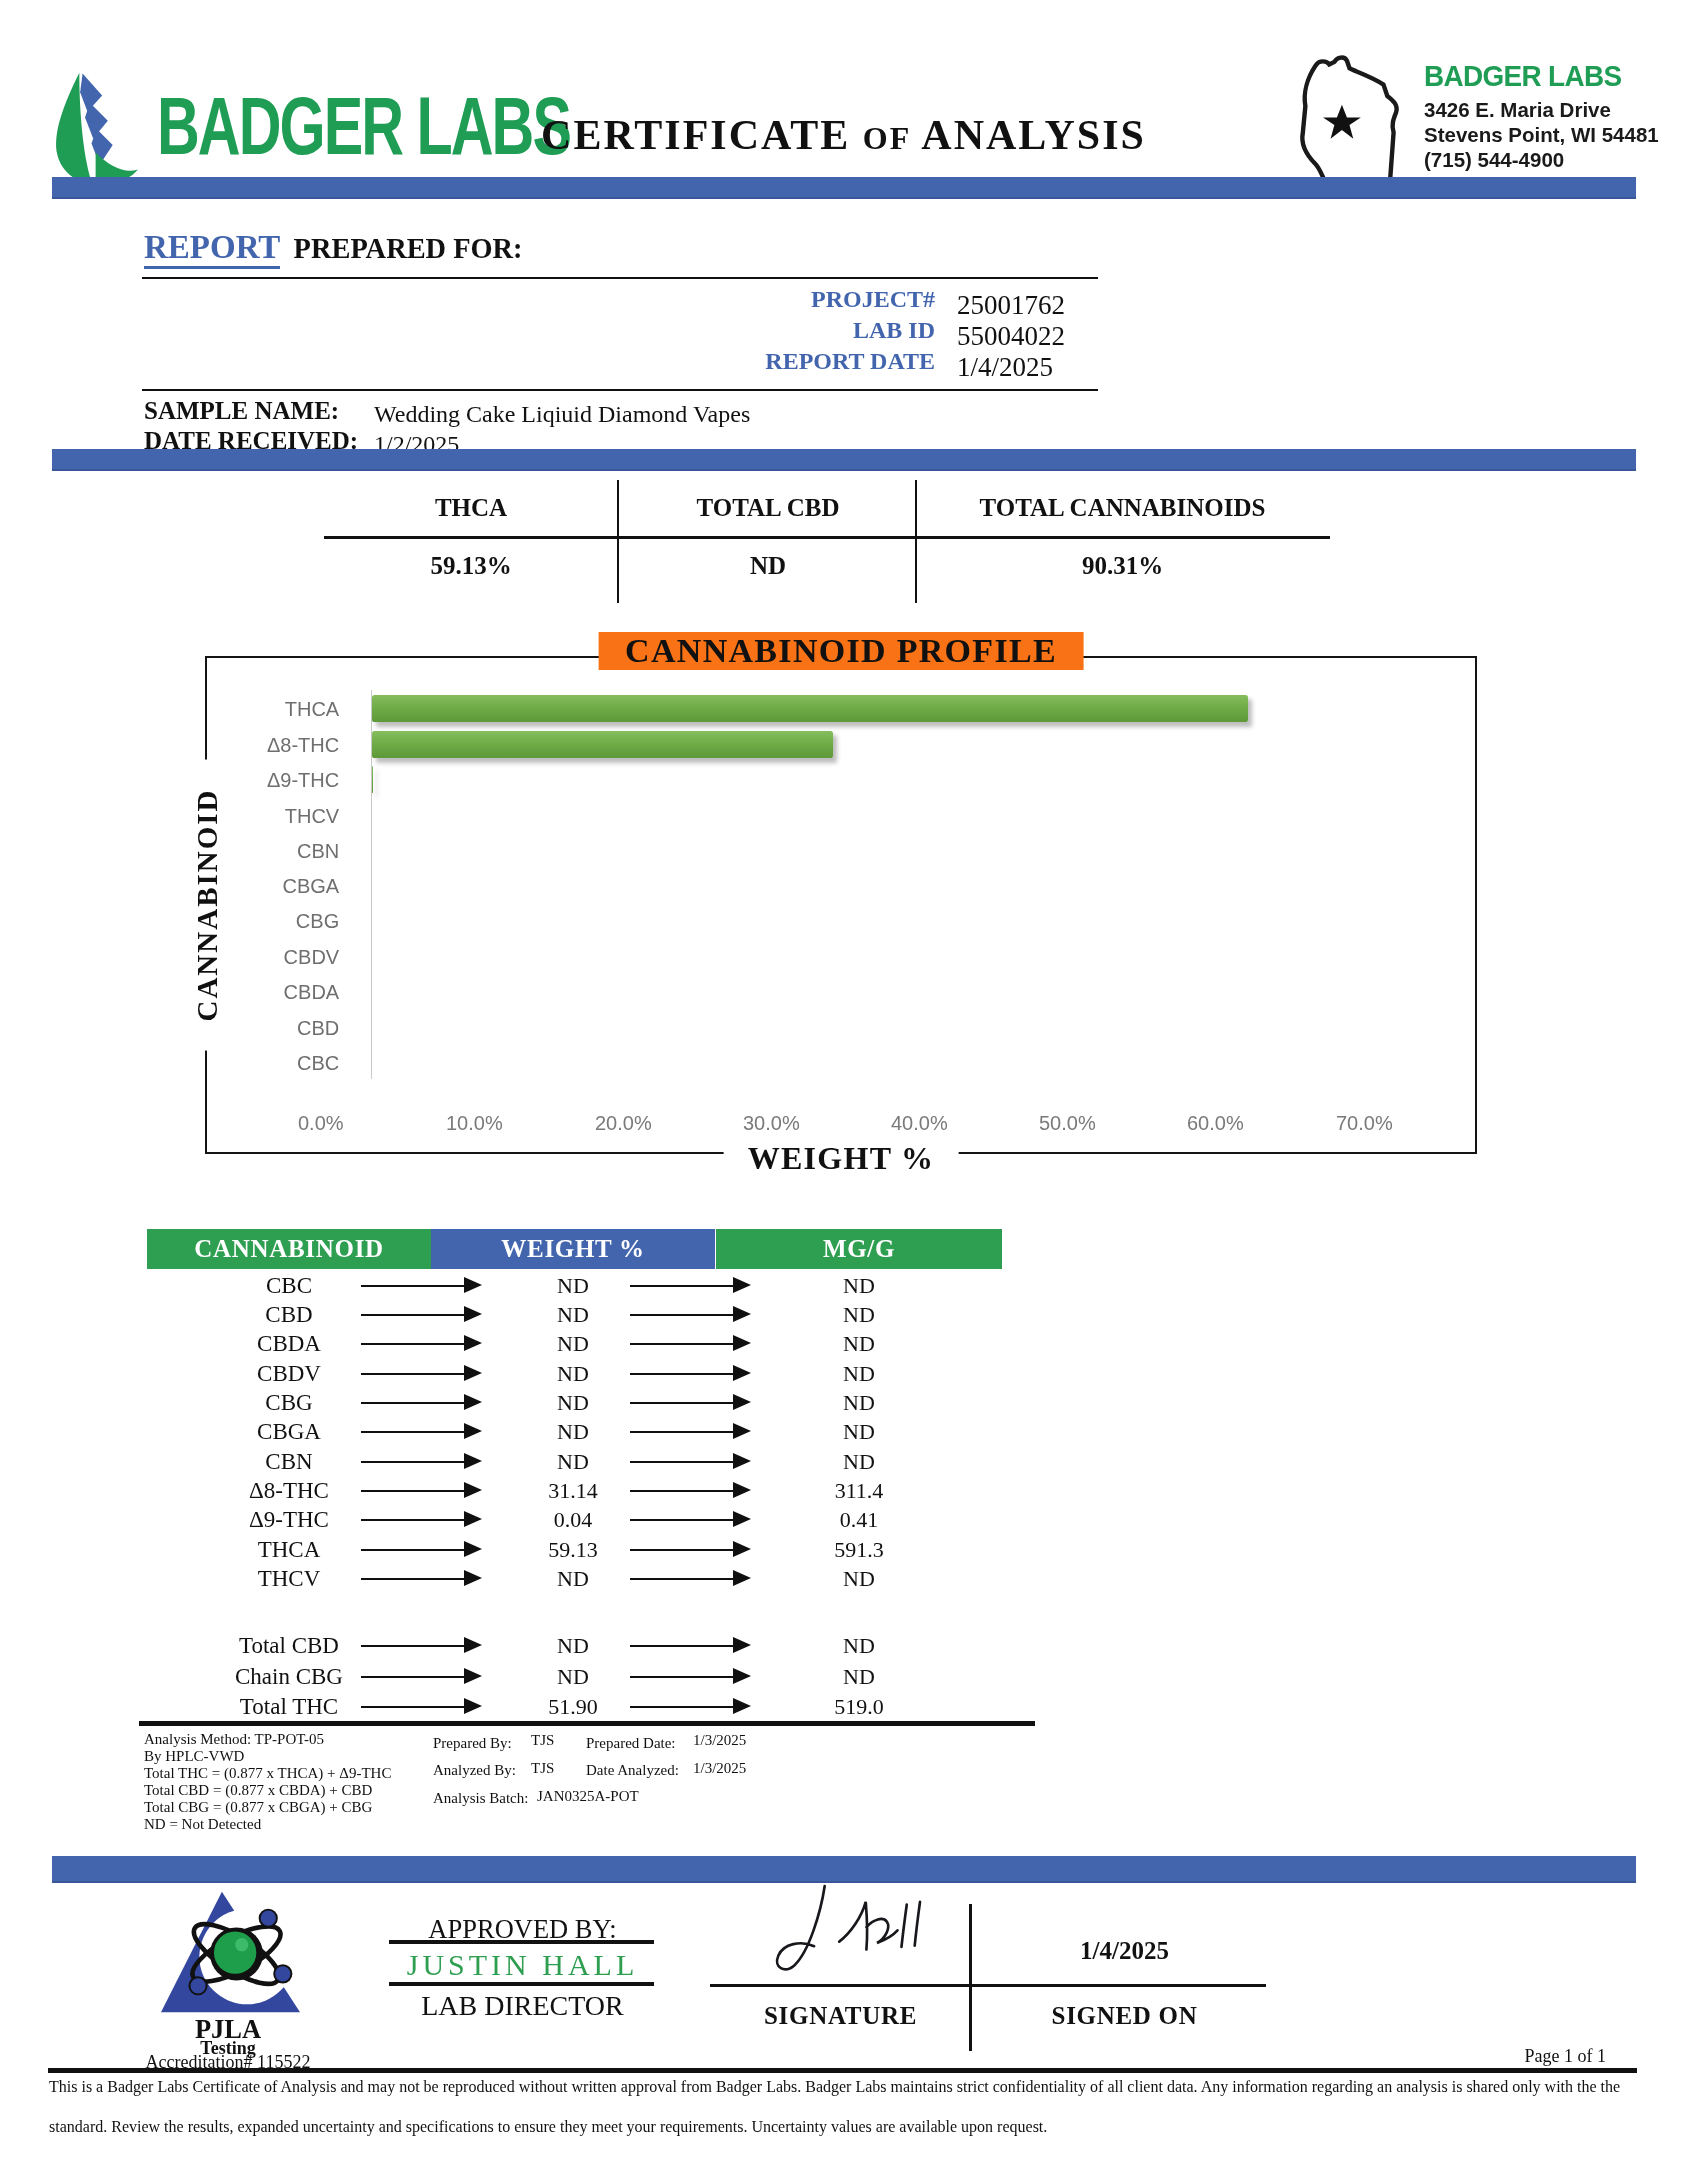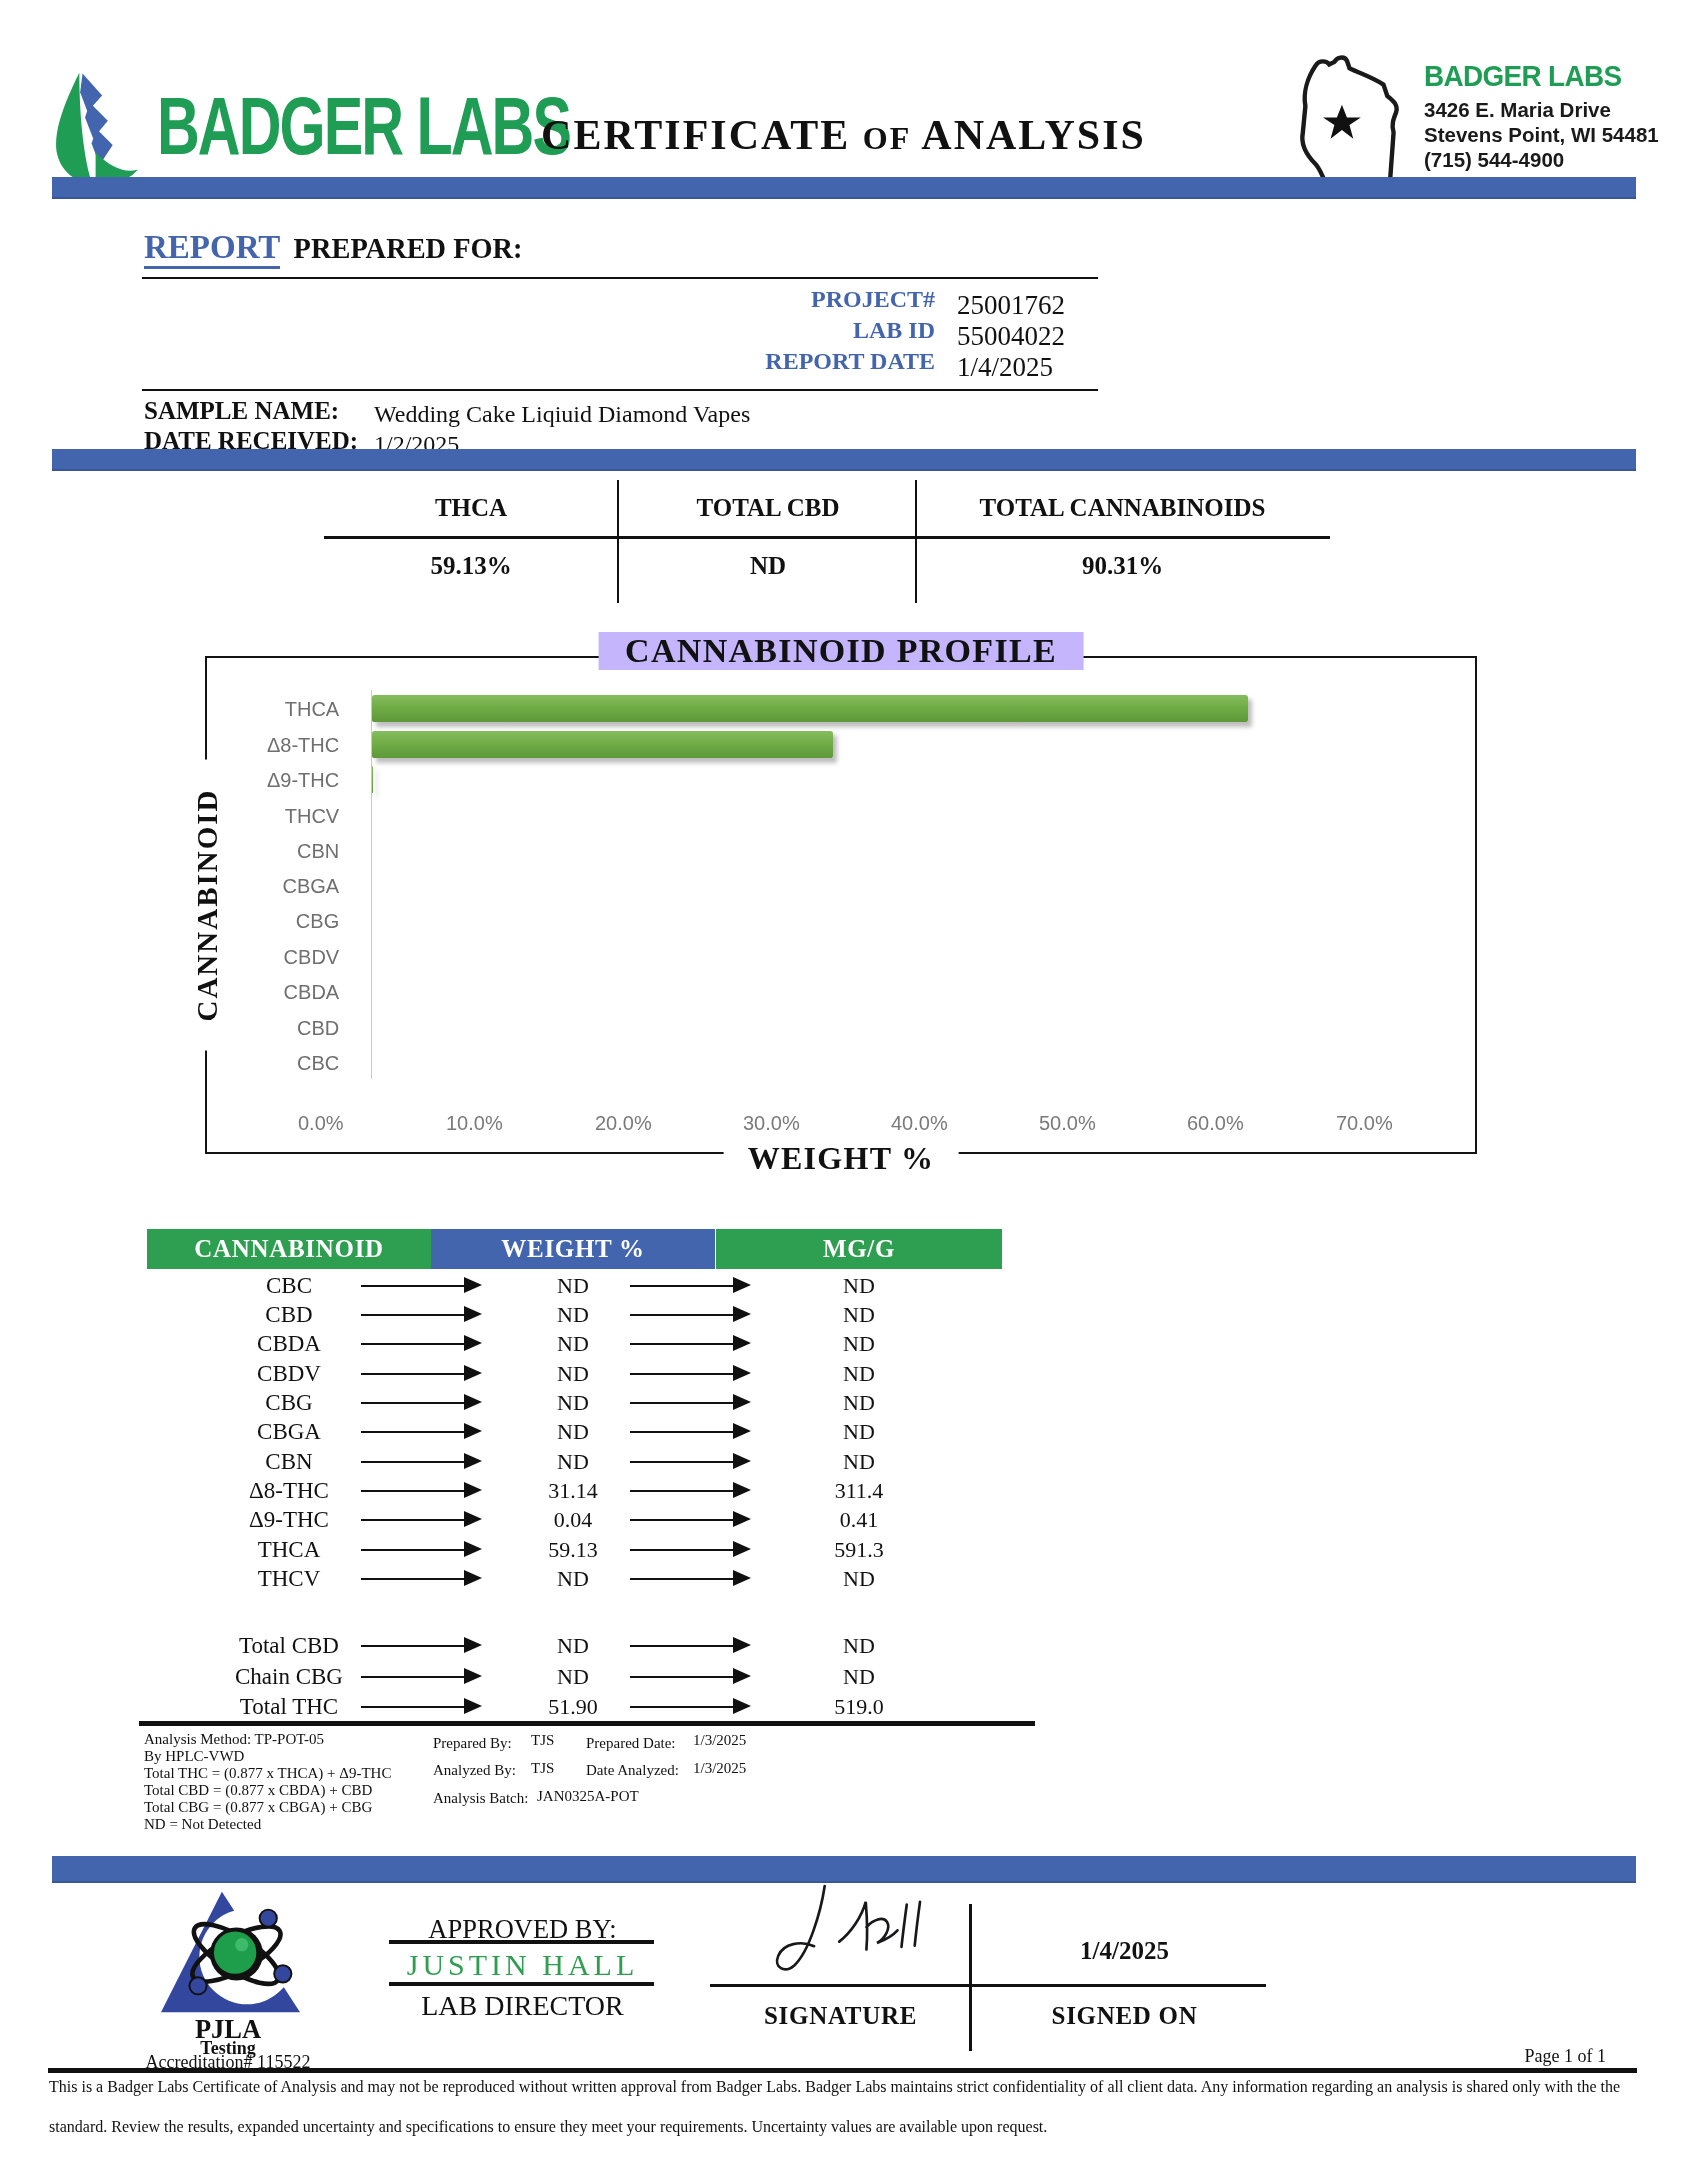--- a/index.html
+++ b/index.html
@@ -32,21 +32,21 @@
   .fld-value{font-size:27px;white-space:nowrap;}
   .samp-label{font-size:25px;font-weight:bold;white-space:nowrap;}
   .samp-value{font-size:24px;white-space:nowrap;}
 
   
   .sum-cell{height:33px;line-height:33px;text-align:center;font-weight:bold;font-size:25px;white-space:nowrap;}
   .vline{width:2px;background:#111;}
 
   
   .chart-frame{left:205px;top:656px;width:1268px;height:494px;border:2px solid #141414;}
-  .chart-title{position:absolute;top:-26.5px;left:50%;transform:translateX(-50%);background:#c4b5fd;
+  .chart-title{position:absolute;top:-26.5px;left:50%;transform:translateX(-50%);background:#f97316;
                padding:0 26.5px;font-size:34px;font-weight:bold;letter-spacing:1.3px;white-space:nowrap;}
   .chart-xtitle{position:absolute;bottom:-25px;left:50%;transform:translateX(-50%);background:#fff;
                 padding:0 24px;font-size:32px;font-weight:bold;letter-spacing:1.3px;white-space:nowrap;}
   .chart-ytitle{position:absolute;left:0;top:50%;transform:translate(-50%,-50%) rotate(-90deg);
                 background:#fff;padding:2.6px 29px;font-size:29px;font-weight:bold;letter-spacing:2px;white-space:nowrap;}
   .ylab{position:absolute;left:13.2px;width:119px;height:28px;line-height:28px;text-align:right;
         font-family:"Liberation Sans",sans-serif;font-size:20px;color:#6f6f6f;white-space:nowrap;}
   .axis{position:absolute;left:164px;top:32px;width:1.3px;height:389px;background:#c9c9c9;}
   .bar{position:absolute;left:165px;height:26.5px;border-radius:2.6px;
        background:linear-gradient(180deg,#86bd5d 0%,#70ad47 45%,#5e9839 100%);

